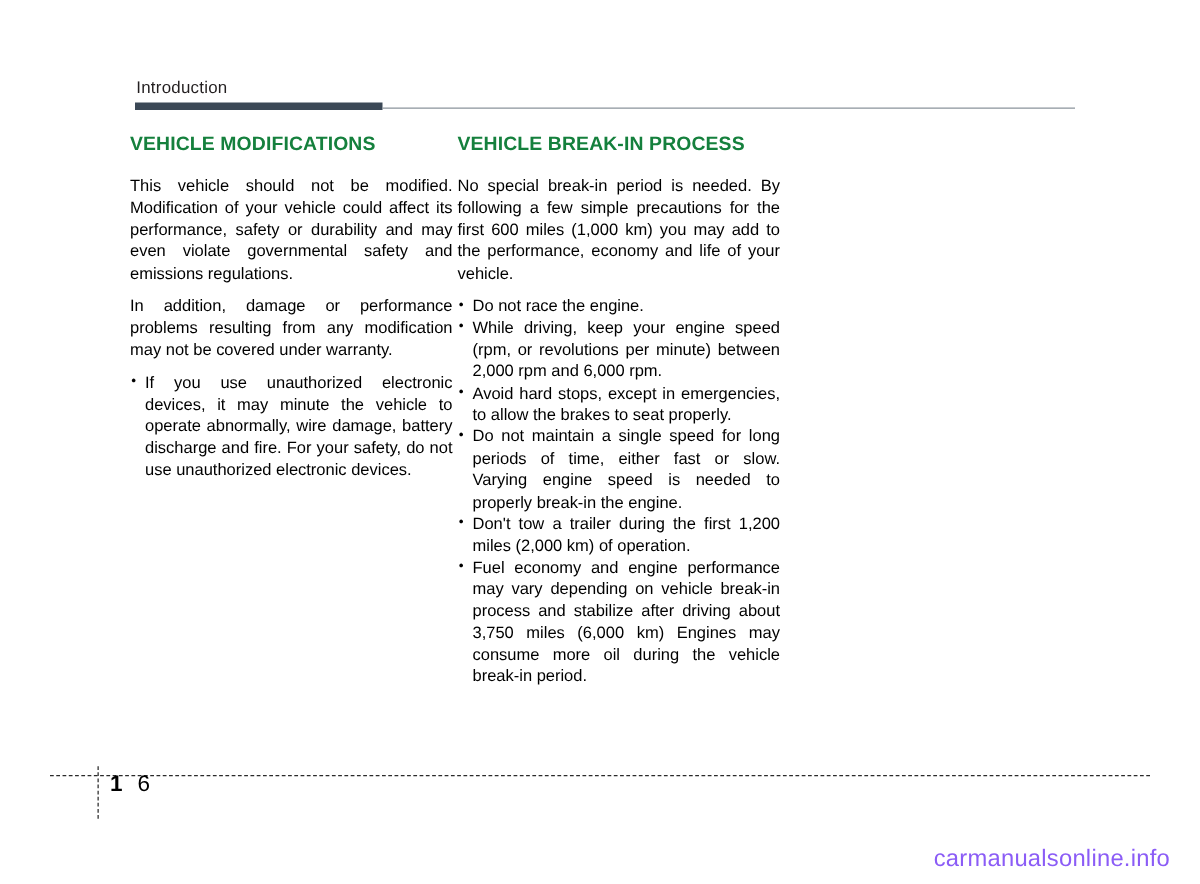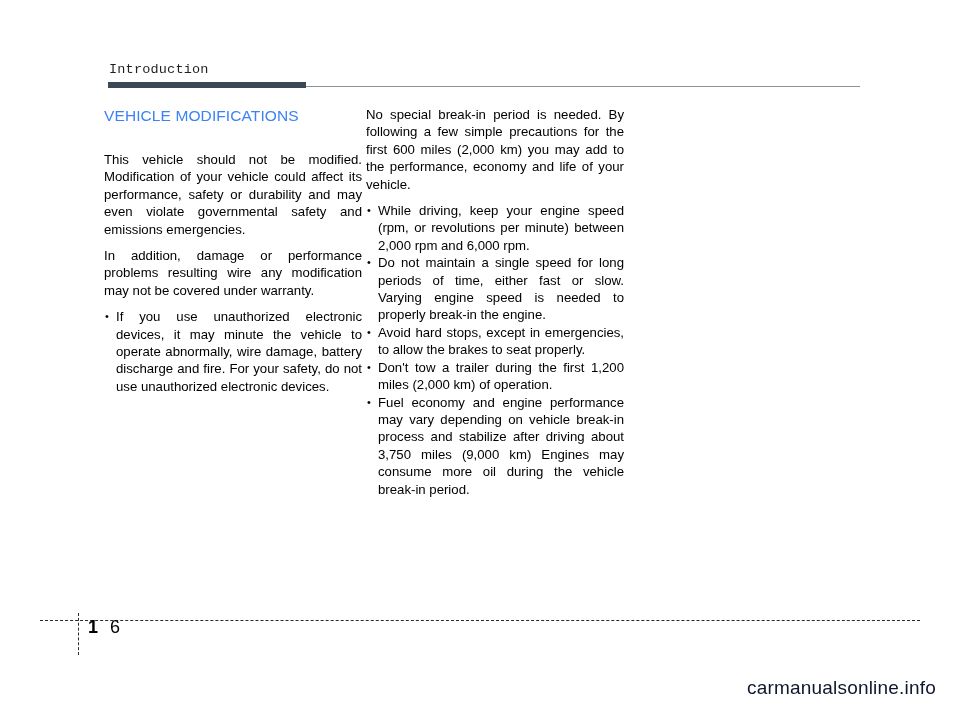--- a/index.html
+++ b/index.html
@@ -30,21 +30,20 @@
     left: 108px;
     top: 62px;
     width: 752px;
   }
   .header-title {
     font-size: 13.5px;
     color: #231f20;
     letter-spacing: 0.2px;
     line-height: 16px;
     padding-left: 1px;
-    font-family: Liberation Mono, monospace;
   }
   .header-rule {
     position: relative;
     margin-top: 4px;
     height: 6px;
     width: 752px;
   }
   .header-rule .dark {
     position: absolute;
     left: 0;
@@ -66,25 +65,25 @@
   .col {
     position: absolute;
     width: 258px;
     top: 106px;
   }
   .col-left { left: 104px; }
   .col-right { left: 366px; }
 
   .sec-title {
     font-size: 15.5px;
-    font-weight: normal;
-    color: #3b82f6;
+    font-weight: bold;
+    color: #15803d;
     line-height: 20px;
     letter-spacing: 0.1px;
-    margin: 0 0 25px 0;
+    margin: 0 0 14px 0;
   }
 
   p.body {
     font-size: 13.2px;
     line-height: 17.4px;
     margin: 0 0 9px 0;
     text-align: justify;
     text-justify: inter-word;
     color: #000;
   }
@@ -144,55 +143,57 @@
     top: 617px;
     font-size: 18px;
     color: #000;
   }
 
   .watermark {
     position: absolute;
     right: 24px;
     bottom: 8px;
     font-size: 19px;
-    color: #0f172a;
+    color: #8b5cf6;
     letter-spacing: 0.2px;
     font-family: "Liberation Sans", sans-serif;
   }
 </style>
 </head>
 <body>
 
 <div class="page">
 
   <div class="header">
     <div class="header-title">Introduction</div>
     <div class="header-rule">
       <div class="dark"></div>
       <div class="line"></div>
     </div>
   </div>
 
   <div class="col col-left">
     <h2 class="sec-title">VEHICLE MODIFICATIONS</h2>
-    <p class="body">This vehicle should not be modified. Modification of your vehicle could affect its performance, safety or durability and may even violate governmental safety and emissions emergencies.</p>
-    <p class="body">In addition, damage or performance problems resulting wire any modification may not be covered under warranty.</p>
+    <p class="body">This vehicle should not be modified. Modification of your vehicle could affect its performance, safety or durability and may even violate governmental safety and emissions regulations.</p>
+    <p class="body">In addition, damage or performance problems resulting from any modification may not be covered under warranty.</p>
     <ul class="bullets">
       <li>If you use unauthorized electronic devices, it may minute the vehicle to operate abnormally, wire damage, battery discharge and fire. For your safety, do not use unauthorized electronic devices.</li>
     </ul>
   </div>
 
   <div class="col col-right">
-    <p class="body">No special break-in period is needed. By following a few simple precautions for the first 600 miles (2,000 km) you may add to the performance, economy and life of your vehicle.</p>
+    <h2 class="sec-title">VEHICLE BREAK-IN PROCESS</h2>
+    <p class="body">No special break-in period is needed. By following a few simple precautions for the first 600 miles (1,000 km) you may add to the performance, economy and life of your vehicle.</p>
     <ul class="bullets">
+      <li>Do not race the engine.</li>
       <li>While driving, keep your engine speed (rpm, or revolutions per minute) between 2,000 rpm and 6,000 rpm.</li>
+      <li>Avoid hard stops, except in emergencies, to allow the brakes to seat properly.</li>
       <li>Do not maintain a single speed for long periods of time, either fast or slow. Varying engine speed is needed to properly break-in the engine.</li>
-      <li>Avoid hard stops, except in emergencies, to allow the brakes to seat properly.</li>
       <li>Don't tow a trailer during the first 1,200 miles (2,000 km) of operation.</li>
-      <li>Fuel economy and engine performance may vary depending on vehicle break-in process and stabilize after driving about 3,750 miles (9,000 km) Engines may consume more oil during the vehicle break-in period.</li>
+      <li>Fuel economy and engine performance may vary depending on vehicle break-in process and stabilize after driving about 3,750 miles (6,000 km) Engines may consume more oil during the vehicle break-in period.</li>
     </ul>
   </div>
 
   <div class="footer-rule"></div>
   <div class="footer-tick"></div>
   <div class="footer-num-chapter">1</div>
   <div class="footer-num-page">6</div>
 
   <div class="watermark">carmanualsonline.info</div>
 

